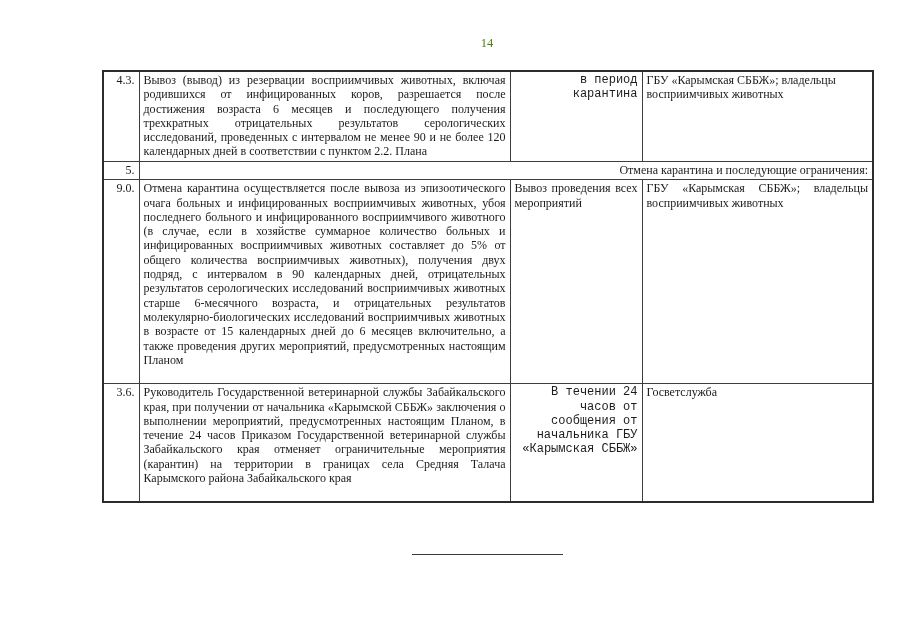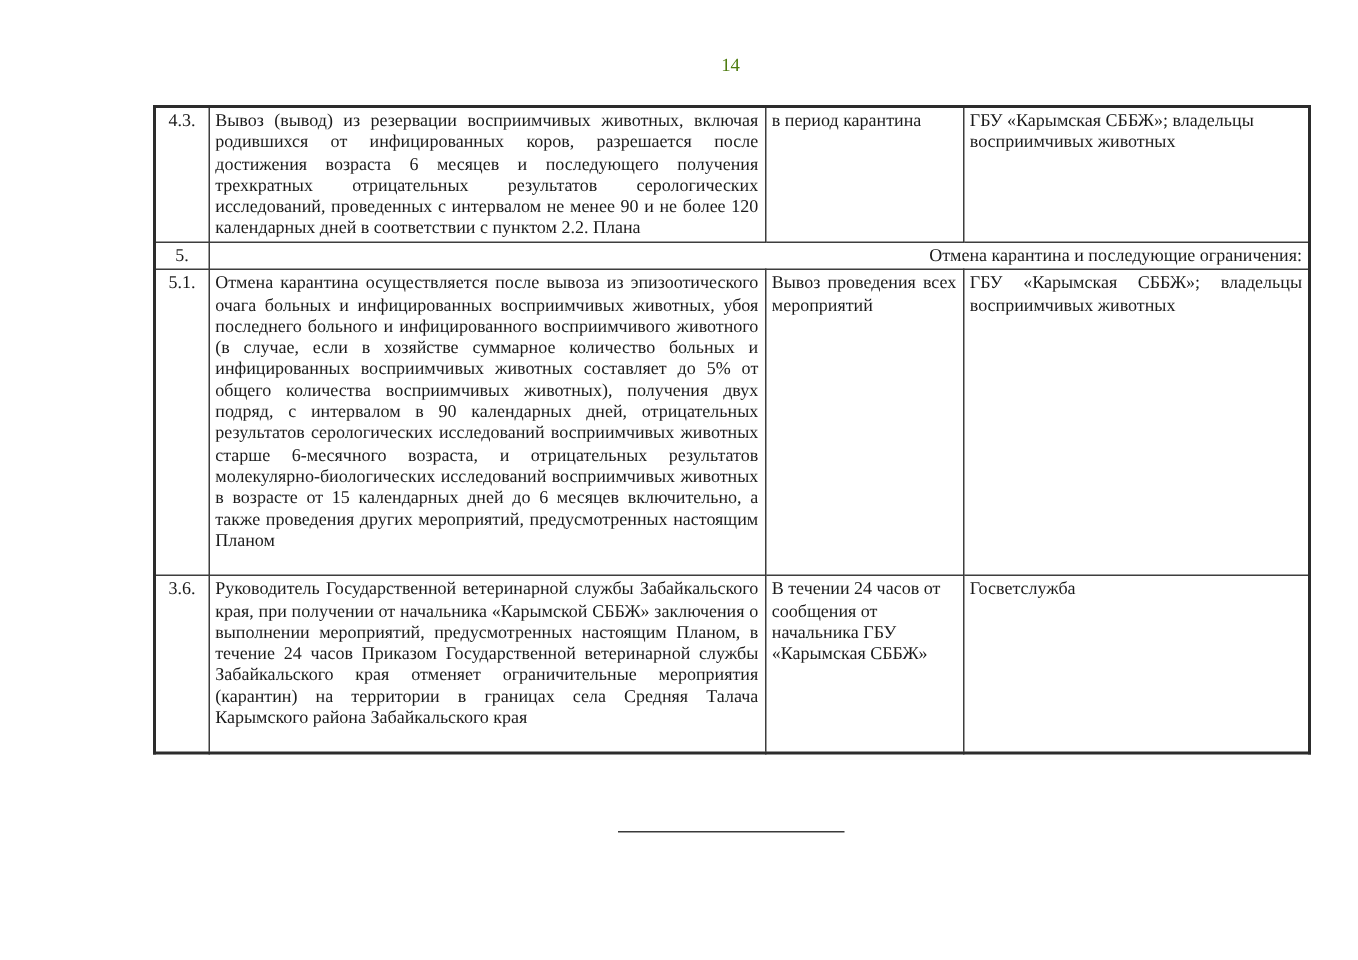--- a/index.html
+++ b/index.html
@@ -33,26 +33,26 @@
   }
   table.doc-table td {
     border: 1px solid #3d3d3d;
     vertical-align: top;
     font-size: 12px;
     line-height: 14.3px;
     padding: 1px 4px 2px 4px;
     word-wrap: break-word;
   }
   td.c-num {
-    text-align: center;
+    text-align: right;
     padding-left: 1px;
     padding-right: 1px;
   }
   td.c-measure { text-align: justify; }
-  td.c-term-center { text-align: left; padding-left: 8px; padding-right: 8px; }
+  td.c-term-center { text-align: right; padding-left: 8px; padding-right: 8px; font-family: Liberation Mono, monospace; }
   td.c-term-justify { text-align: justify; padding-left: 8px; padding-right: 8px; }
   td.c-resp-justify { text-align: justify; }
   td.c-resp-left { text-align: left; }
   td.c-section { text-align: right; }
   tr.r-43 td { height: 86px; }
   tr.r-5 td { height: 12px; }
   tr.r-51 td { height: 200px; }
   tr.r-52 td { height: 114px; }
   .footnote-separator {
     width: 151px;
@@ -80,21 +80,21 @@
         <td class="c-num">4.3.</td>
         <td class="c-measure">Вывоз (вывод) из резервации восприимчивых животных, включая родившихся от инфицированных коров, разрешается после достижения возраста 6 месяцев и последующего получения трехкратных отрицательных результатов серологических исследований, проведенных с интервалом не менее 90 и не более 120 календарных дней в соответствии с пунктом 2.2. Плана</td>
         <td class="c-term-center">в период карантина</td>
         <td class="c-resp-left">ГБУ «Карымская СББЖ»; владельцы восприимчивых животных</td>
       </tr>
       <tr class="r-5">
         <td class="c-num">5.</td>
         <td class="c-section" colspan="3">Отмена карантина и последующие ограничения:</td>
       </tr>
       <tr class="r-51">
-        <td class="c-num">5.1.</td>
+        <td class="c-num">9.0.</td>
         <td class="c-measure">Отмена карантина осуществляется после вывоза из эпизоотического очага больных и инфицированных восприимчивых животных, убоя последнего больного и инфицированного восприимчивого животного (в случае, если в хозяйстве суммарное количество больных и инфицированных восприимчивых животных составляет до 5% от общего количества восприимчивых животных), получения двух подряд, с интервалом в 90 календарных дней, отрицательных результатов серологических исследований восприимчивых животных старше 6-месячного возраста, и отрицательных результатов молекулярно-биологических исследований восприимчивых животных в возрасте от 15 календарных дней до 6 месяцев включительно, а также проведения других мероприятий, предусмотренных настоящим Планом</td>
         <td class="c-term-justify">Вывоз проведения всех мероприятий</td>
         <td class="c-resp-justify">ГБУ «Карымская СББЖ»; владельцы восприимчивых животных</td>
       </tr>
       <tr class="r-52">
         <td class="c-num">3.6.</td>
         <td class="c-measure">Руководитель Государственной ветеринарной службы Забайкальского края, при получении от начальника «Карымской СББЖ» заключения о выполнении мероприятий, предусмотренных настоящим Планом, в течение 24 часов Приказом Государственной ветеринарной службы Забайкальского края отменяет ограничительные мероприятия (карантин) на территории в границах села Средняя Талача Карымского района Забайкальского края</td>
         <td class="c-term-center">В течении 24 часов от сообщения от начальника ГБУ «Карымская СББЖ»</td>
         <td class="c-resp-left">Госветслужба</td>
       </tr>

